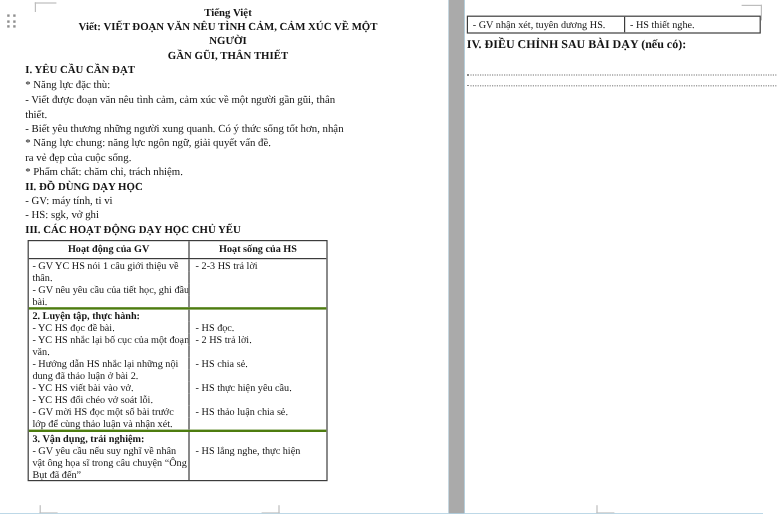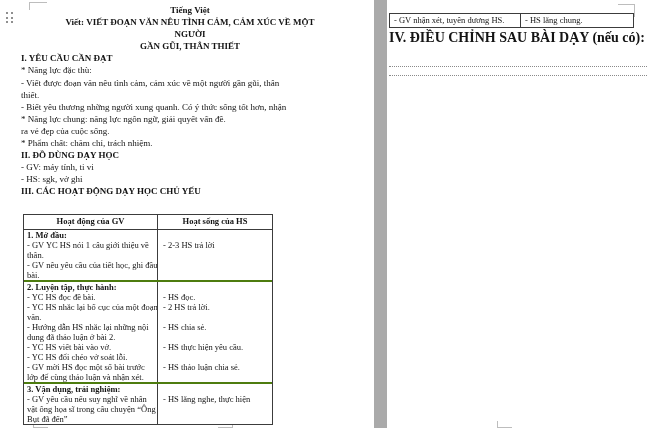--- a/index.html
+++ b/index.html
@@ -23,38 +23,38 @@
                grid-template-columns:repeat(2,1fr);grid-template-rows:repeat(3,1fr);gap:1px;}
   .drag-handle i{background:#8f8f8f;width:2px;height:2px;display:block;}
 
   
   .p1content{position:absolute;left:21px;top:4px;width:338px;}
   .p1content p{margin:0;font-size:9px;line-height:12.1px;white-space:nowrap;}
   .c{text-align:center;}
   .b{font-weight:bold;}
 
   
-  .tbl{margin-top:16px;margin-left:2px;width:250px;border:1px solid #3c3c3c;box-sizing:border-box;background:#fff;}
+  .tbl{margin-top:2px;margin-left:2px;width:250px;border:1px solid #3c3c3c;box-sizing:border-box;background:#fff;}
   .thead{display:flex;font-weight:bold;border-bottom:1px solid #3c3c3c;height:14px;}
   .thead div{font-size:8.5px;line-height:13px;text-align:center;box-sizing:border-box;}
   .th-gv{width:134px;border-right:1px solid #3c3c3c;}
   .th-hs{flex:1;}
   .trow{display:flex;}
   .trow.section{border-top:2px solid #4d7c0f;}
   .tcell{font-size:8.5px;line-height:10px;white-space:nowrap;overflow:hidden;box-sizing:border-box;}
   .tcell.gv{width:134px;padding-left:3px;border-right:1px solid #3c3c3c;}
   .tcell.hs{flex:1;padding-left:5px;}
 
   
   .p2content{position:absolute;left:2px;top:13px;width:260px;}
   .tbl2{width:245px;border:1px solid #3c3c3c;display:flex;box-sizing:border-box;}
   .tbl2 div{font-size:8.5px;line-height:11px;padding:1px 0 1px 4px;white-space:nowrap;overflow:hidden;box-sizing:border-box;}
   .t2-gv{width:131px;border-right:1px solid #3c3c3c;}
   .t2-hs{flex:1;}
-  .h4{font-weight:bold;font-size:14px;line-height:12px;margin-top:4px;white-space:nowrap;}
+  .h4{font-weight:bold;font-size:10px;line-height:12px;margin-top:4px;white-space:nowrap;}
   .dot{height:8px;width:258px;border-bottom:1.5px dotted #8a8a8a;}
 </style>
 </head>
 <body>
 
 <div class="canvas">
 
   <div class="page page-left">
     <span class="drag-handle">
       <i></i>
@@ -85,24 +85,20 @@
       <p>- GV: máy tính, ti vi</p>
       <p>- HS: sgk, vở ghi</p>
       <p class="b">III. CÁC HOẠT ĐỘNG DẠY HỌC CHỦ YẾU</p>
 
       <div class="tbl">
         <div class="thead">
           <div class="th-gv">Hoạt động của GV</div>
           <div class="th-hs">Hoạt sống của HS</div>
         </div>
         <div id="tbl-body">
-            <div class="trow">
-              <div class="tcell gv b">1. Mở đầu:</div>
-              <div class="tcell hs"></div>
-            </div>
             <div class="trow">
               <div class="tcell gv">- GV YC HS nói 1 câu giới thiệu về</div>
               <div class="tcell hs">- 2-3 HS trả lời</div>
             </div>
             <div class="trow">
               <div class="tcell hs"></div>
             </div>
             <div class="trow">
               <div class="tcell gv">thân.</div>
               <div class="tcell hs"></div>
@@ -178,21 +174,21 @@
 
   <div class="page-gap"></div>
 
   <div class="page page-right">
     <span class="crop crop-tr"></span>
     <span class="crop crop-b3"></span>
 
     <div class="p2content">
       <div class="tbl2">
         <div class="t2-gv">- GV nhận xét, tuyên dương HS.</div>
-        <div class="t2-hs">- HS lắng chung.</div>
+        <div class="t2-hs">- HS thiết nghe.</div>
       </div>
       <p class="h4">IV. ĐIỀU CHỈNH SAU BÀI DẠY (nếu có):</p>
       <div class="dot"></div>
       <div class="dot"></div>
     </div>
   </div>
 
 </div>
 
 </body></html>

